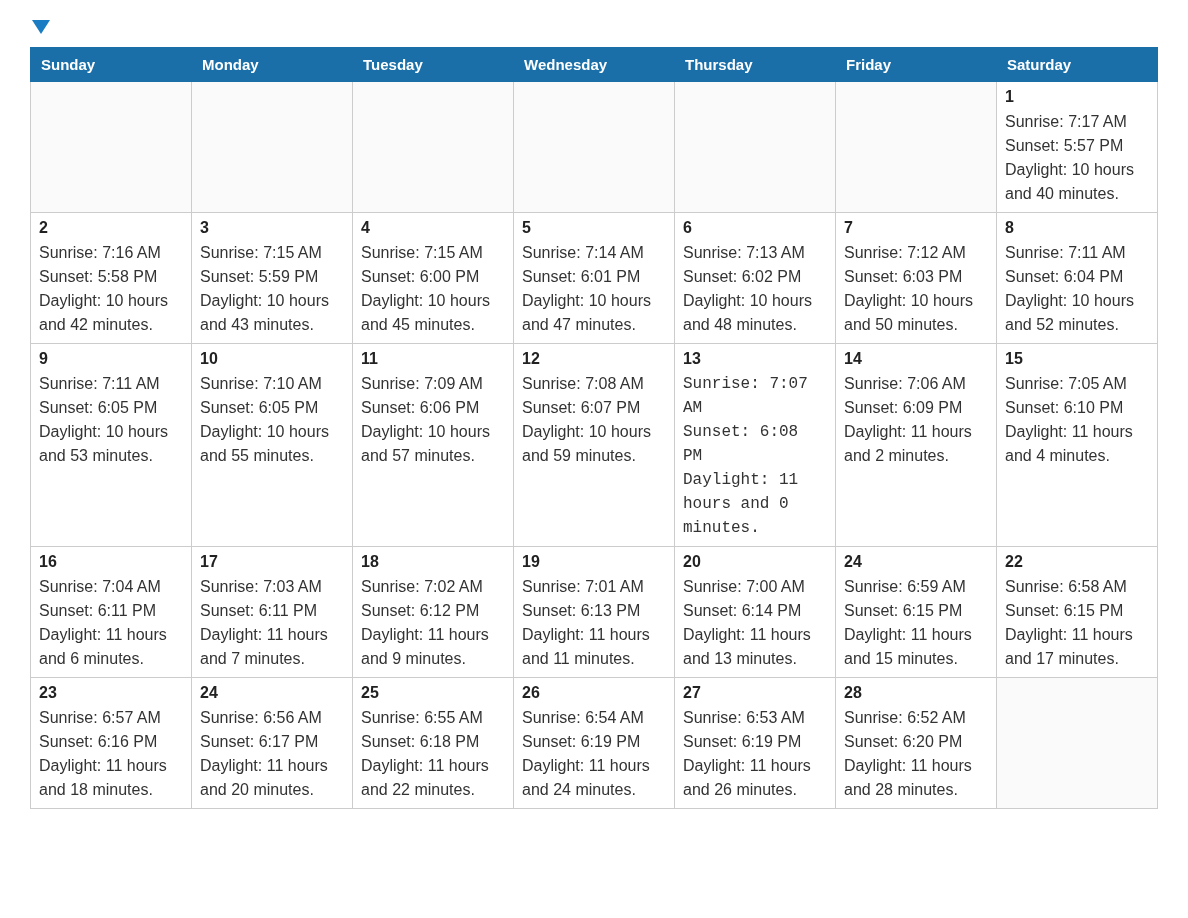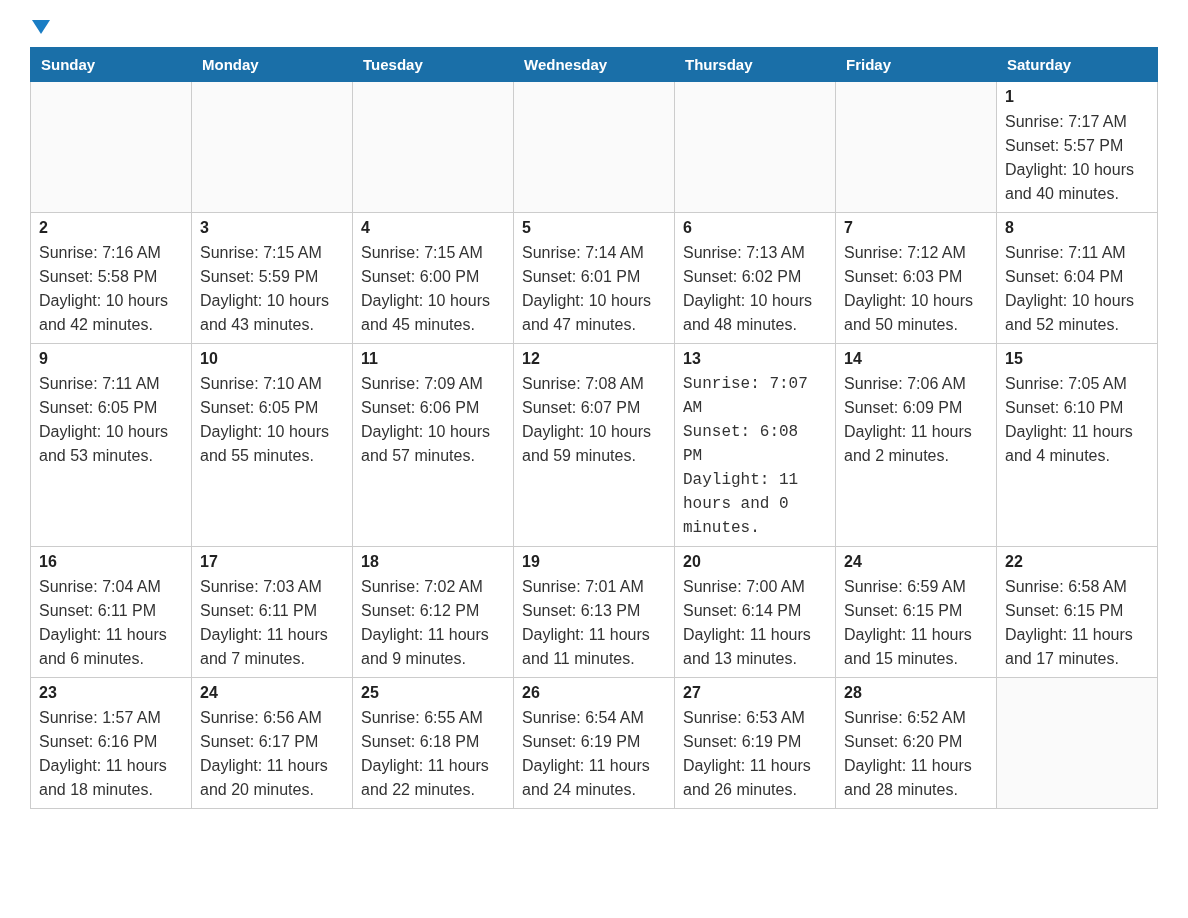--- a/index.html
+++ b/index.html
@@ -199,21 +199,21 @@
 Sunset: 6:14 PM
 Daylight: 11 hours and 13 minutes.</span></td>
         <td><span class="day-number">24</span><span class="day-info" style="white-space: pre-line;">Sunrise: 6:59 AM
 Sunset: 6:15 PM
 Daylight: 11 hours and 15 minutes.</span></td>
         <td><span class="day-number">22</span><span class="day-info" style="white-space: pre-line;">Sunrise: 6:58 AM
 Sunset: 6:15 PM
 Daylight: 11 hours and 17 minutes.</span></td>
       </tr>
       <tr class="week-row">
-        <td><span class="day-number">23</span><span class="day-info" style="white-space: pre-line;">Sunrise: 1:57 AM
+        <td><span class="day-number">23</span><span class="day-info" style="white-space: pre-line;">Sunrise: 6:57 AM
 Sunset: 6:16 PM
 Daylight: 11 hours and 18 minutes.</span></td>
         <td><span class="day-number">24</span><span class="day-info" style="white-space: pre-line;">Sunrise: 6:56 AM
 Sunset: 6:17 PM
 Daylight: 11 hours and 20 minutes.</span></td>
         <td><span class="day-number">25</span><span class="day-info" style="white-space: pre-line; text-align: center;">Sunrise: 6:55 AM
 Sunset: 6:18 PM
 Daylight: 11 hours and 22 minutes.</span></td>
         <td><span class="day-number">26</span><span class="day-info" style="white-space: pre-line;">Sunrise: 6:54 AM
 Sunset: 6:19 PM

